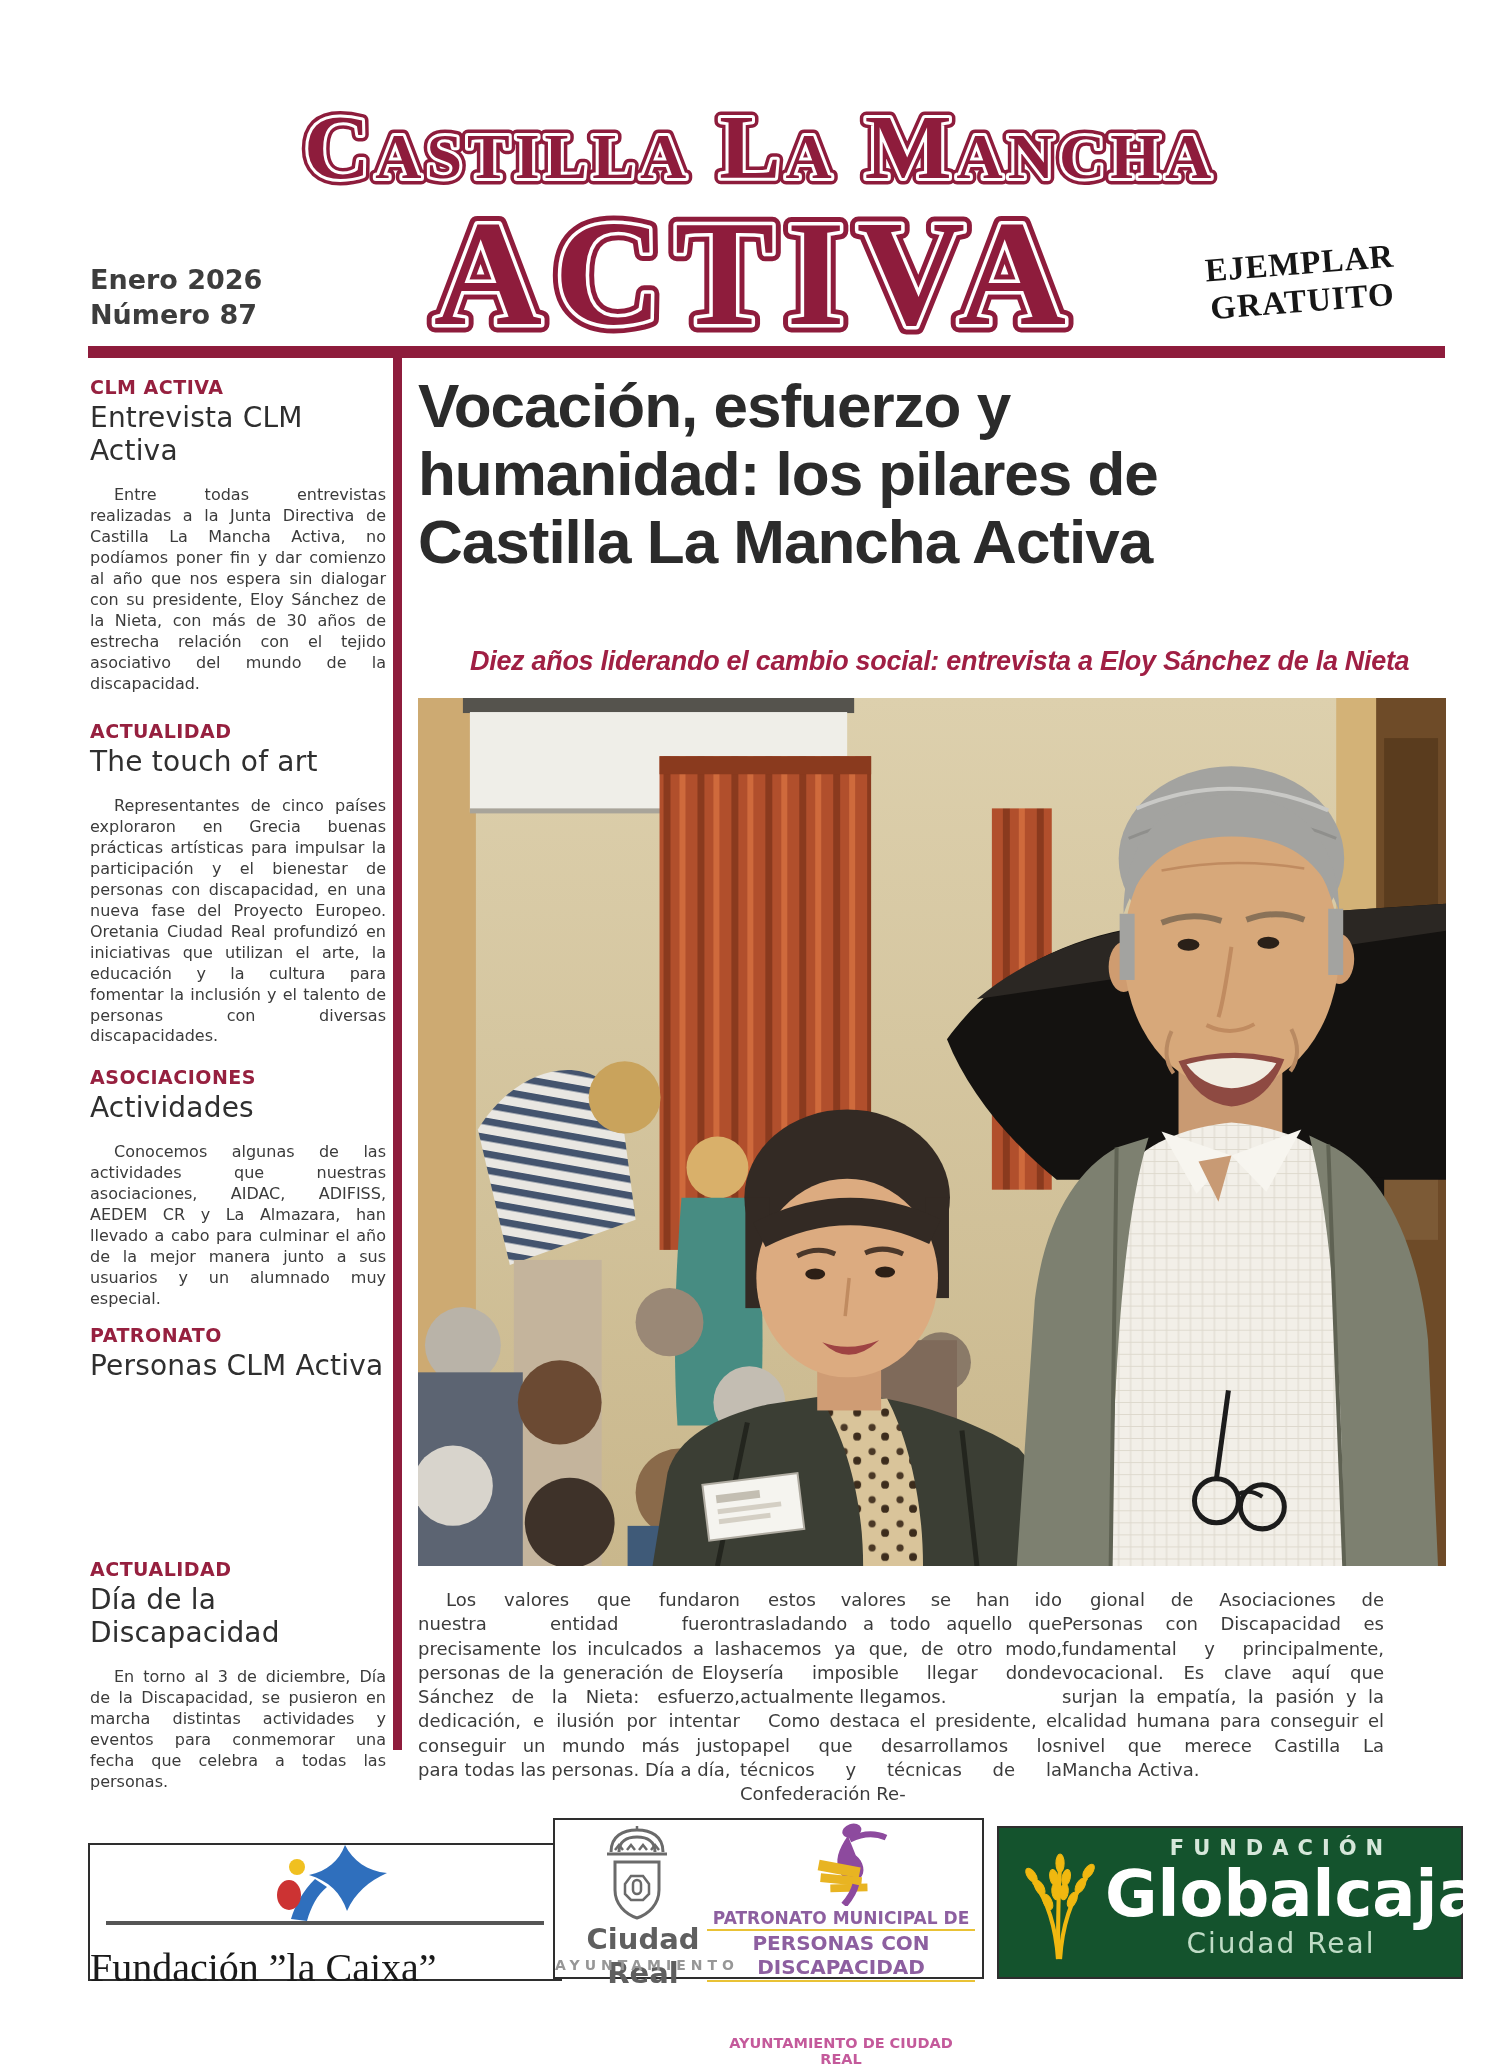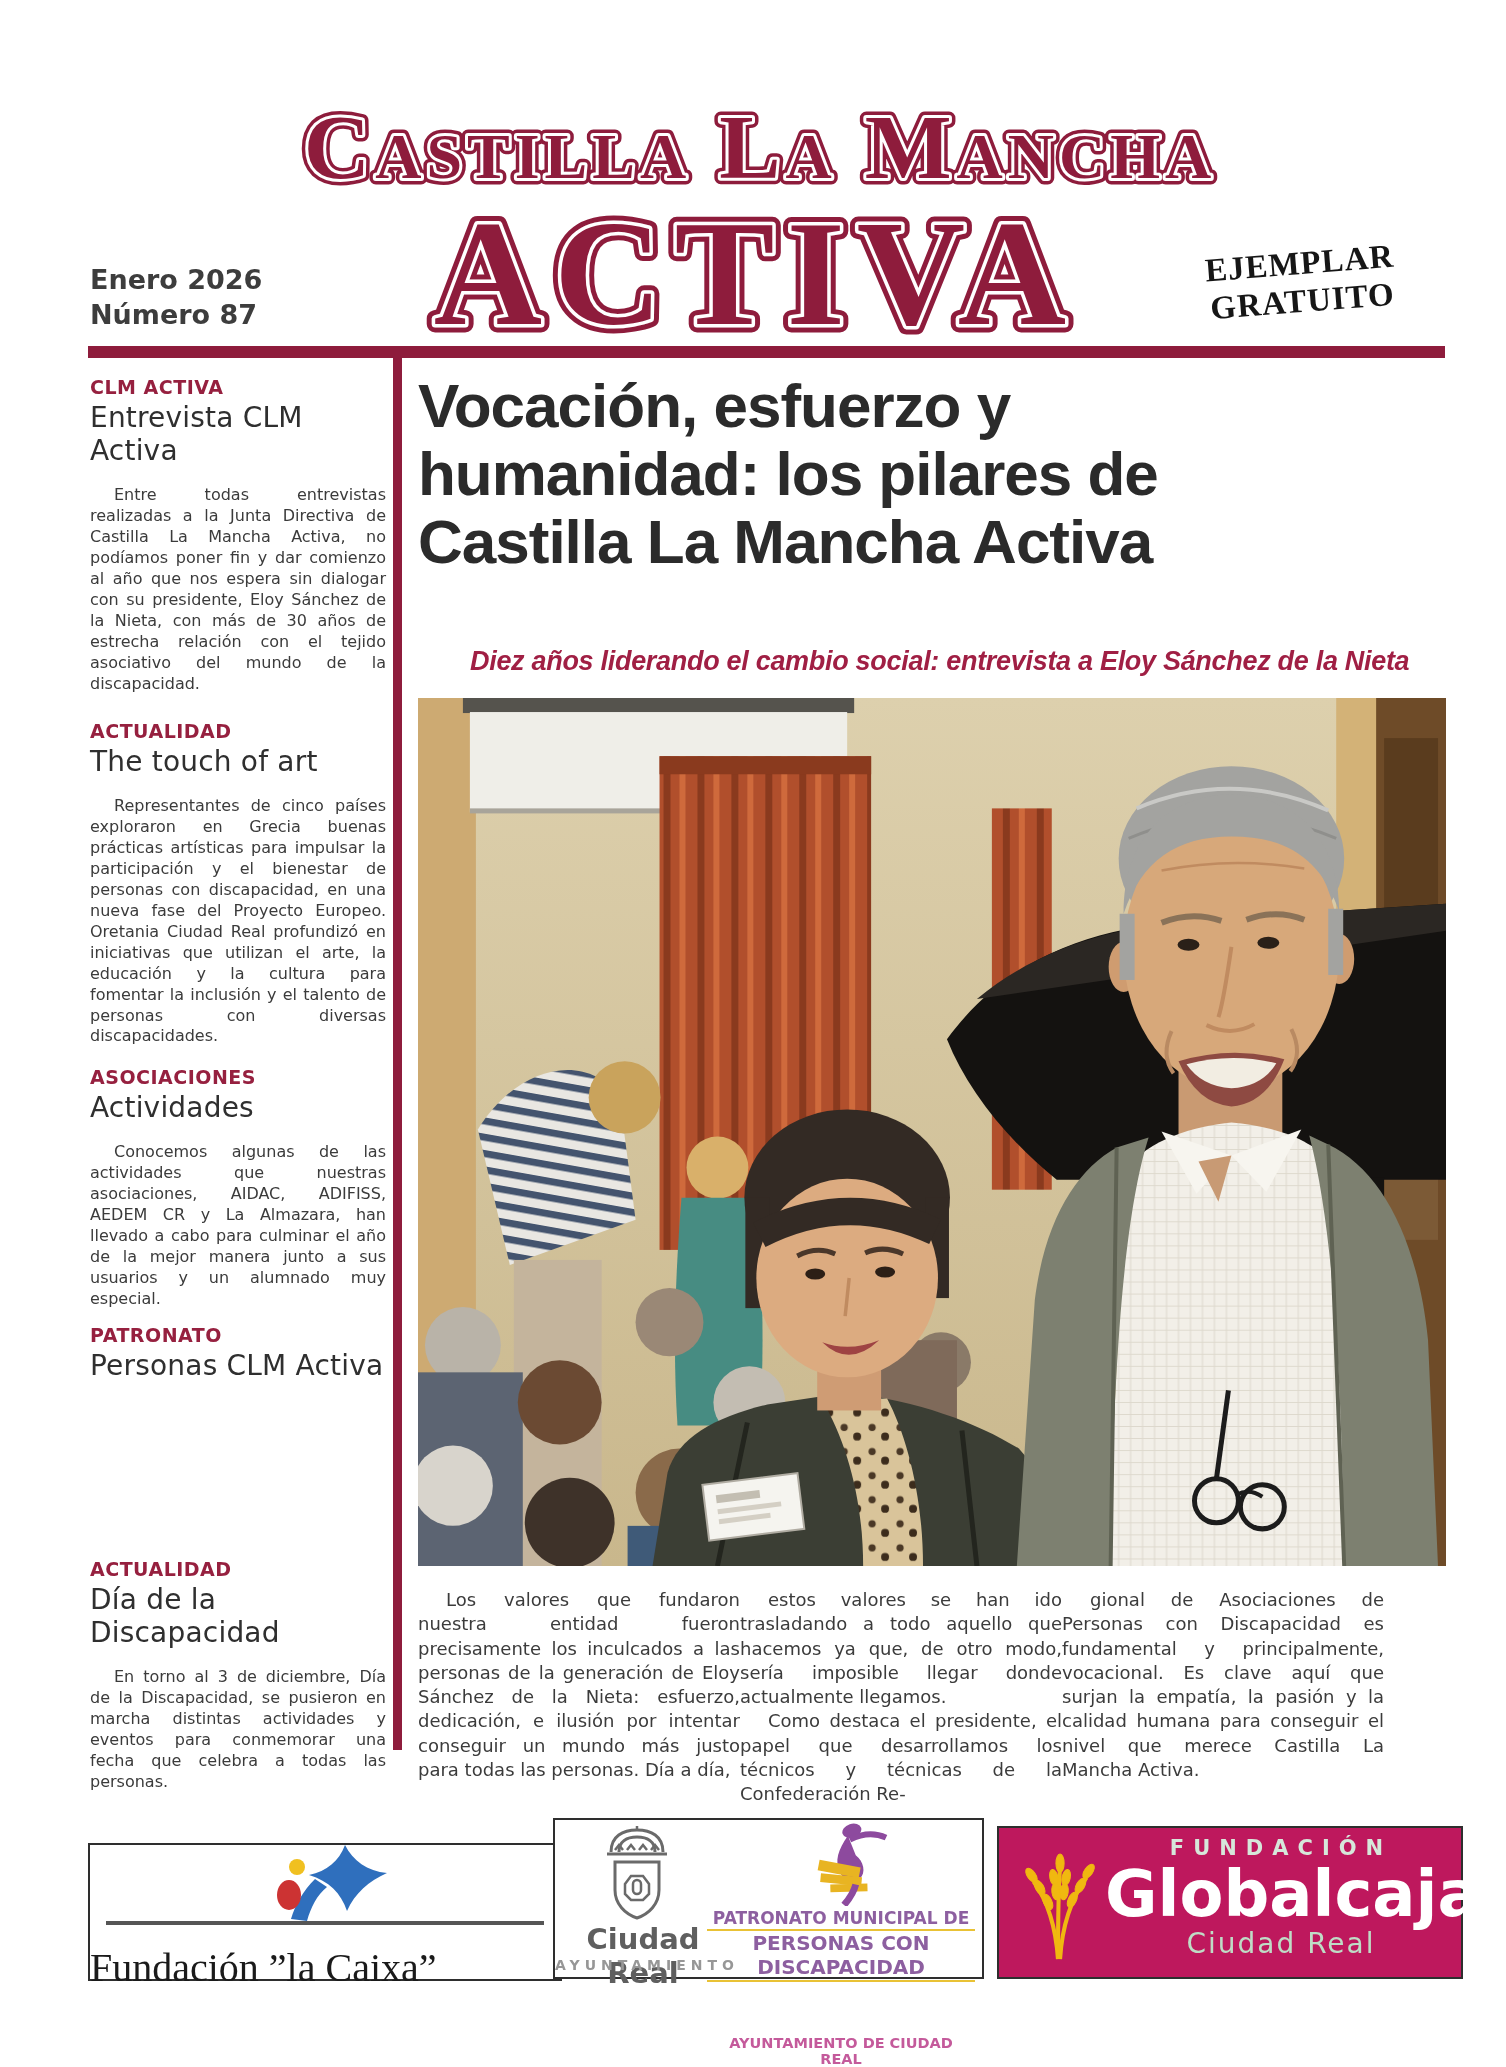--- a/index.html
+++ b/index.html
@@ -52,21 +52,21 @@
            font-size:29px;font-weight:bold;color:#5f5f5f;}
   .cr-sub{position:absolute;left:0;top:137px;width:176px;text-align:center;
           font-size:14px;letter-spacing:5px;color:#979797;font-weight:bold;}
   .dancer{position:absolute;left:235px;top:2px;width:110px;height:84px;}
   .pat-lines{position:absolute;left:152px;top:88px;width:268px;text-align:center;}
   .pat-l1{font-size:17px;font-weight:bold;color:#8d5fa0;border-bottom:2px solid #e9c235;
           padding-bottom:1px;}
   .pat-l2{font-size:20px;font-weight:bold;color:#8d5fa0;border-bottom:2px solid #e9c235;
           padding-bottom:1px;}
   .pat-l3{font-size:14.5px;font-weight:bold;color:#c45a9b;padding-top:12px;margin-top:41px;}
-  .box-globalcaja{left:997px;top:1826px;width:466px;height:153px;background:#be185d;}
+  .box-globalcaja{left:997px;top:1826px;width:466px;height:153px;background:#14532d;}
   .wheat{position:absolute;left:8px;top:18px;width:102px;height:118px;}
   .gc-text{position:absolute;left:106px;top:8px;width:352px;text-align:center;}
   .gc-l1{font-size:21px;font-weight:bold;letter-spacing:9px;color:#d6e7da;}
   .gc-l2{font-size:64px;font-weight:bold;color:#ffffff;line-height:1.02;margin-top:2px;}
   .gc-l3{font-size:28px;color:#bfdcc6;letter-spacing:2px;margin-top:0px;}
 </style>
 </head>
 <body>
 
 <div class="page">

